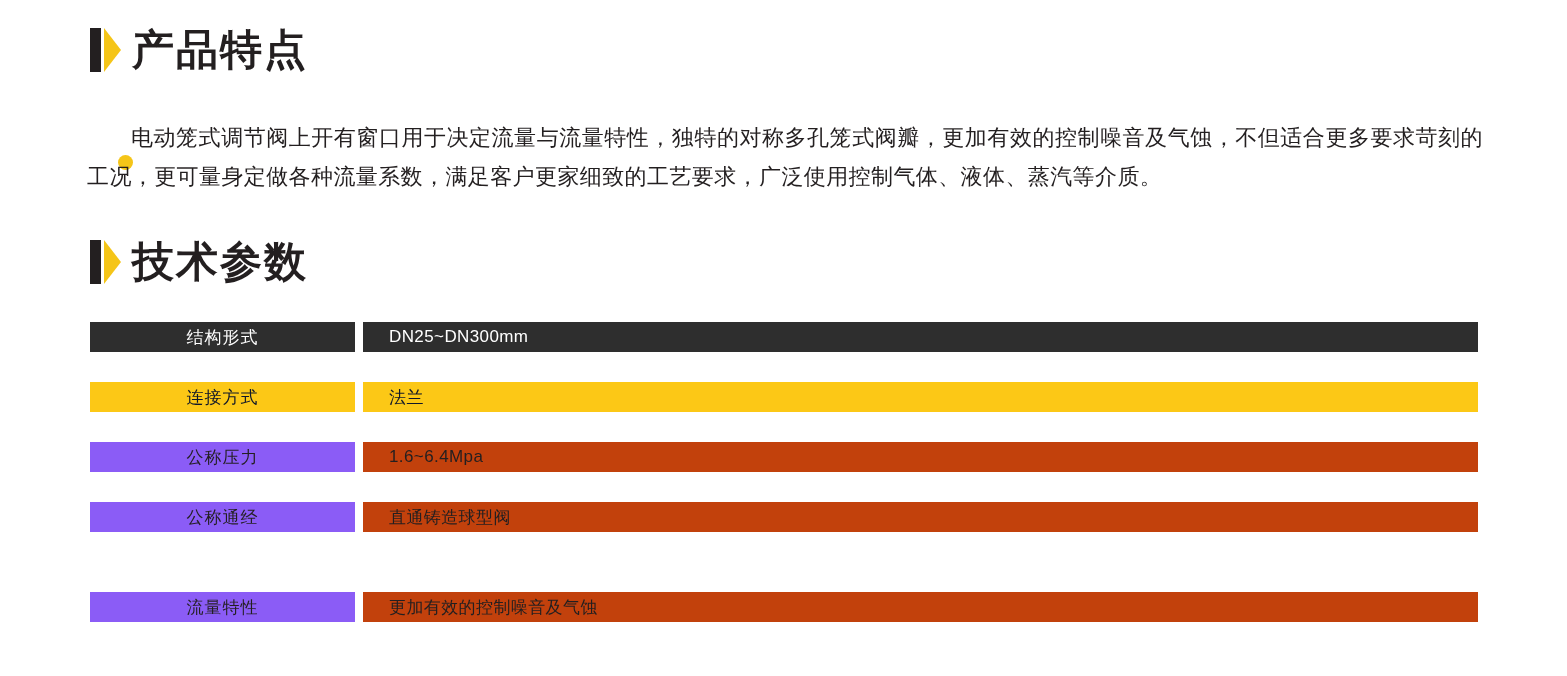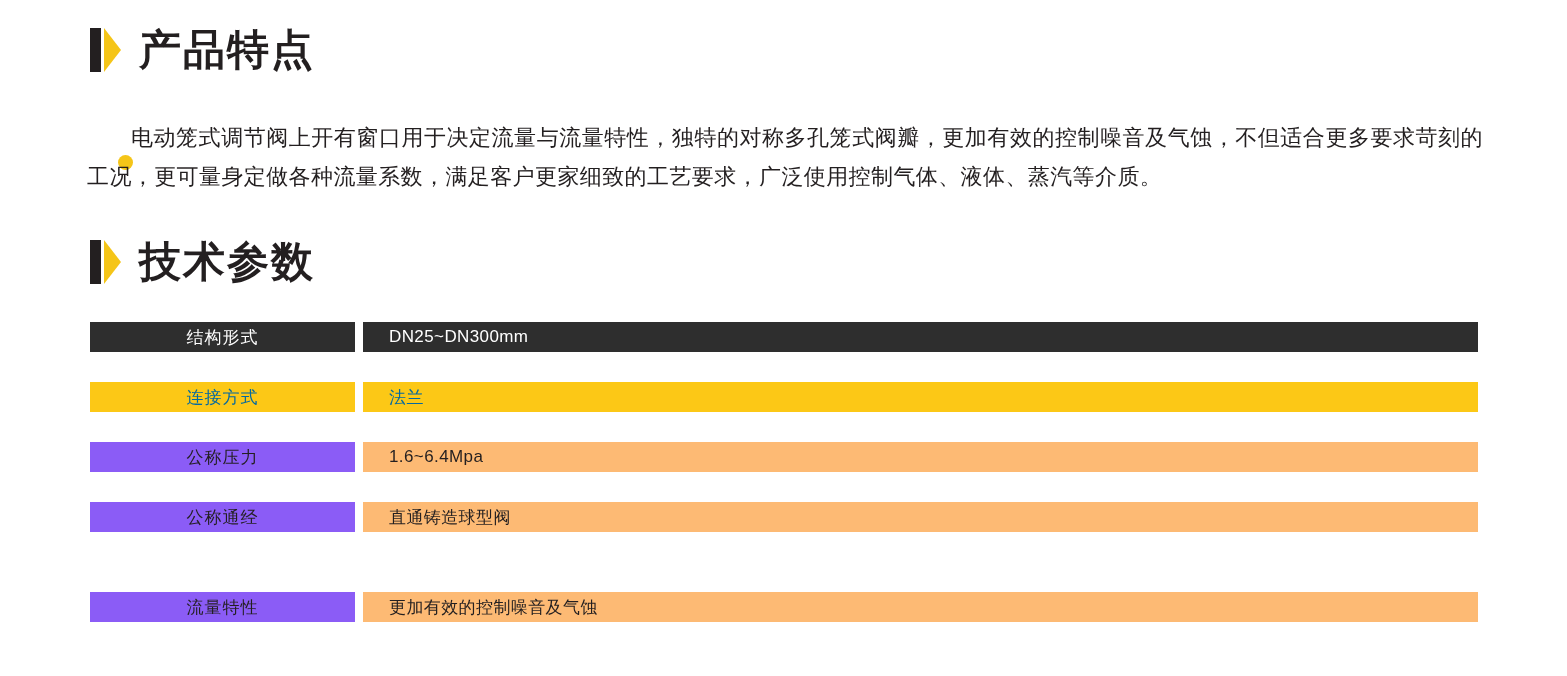--- a/index.html
+++ b/index.html
@@ -19,21 +19,21 @@
     width: 1567px;
     height: 676px;
     box-sizing: border-box;
     padding: 0 90px;
   }
 
   
   .section-head {
     display: flex;
     align-items: center;
-    gap: 18px;
+    gap: 11px;
   }
   .head-marks {
     display: flex;
     align-items: center;
     height: 44px;
   }
   .mark-bar {
     width: 11px;
     height: 44px;
     background: #231f20;
@@ -119,36 +119,36 @@
     width: 265px;
     background: #8b5cf6;
     text-align: center;
     letter-spacing: 1px;
   }
   td.spec-gap {
     width: 8px;
     background: #ffffff;
   }
   td.spec-value {
-    background: #fdba74;
+    background: #c2410c;
     padding-left: 26px;
     letter-spacing: 0.4px;
   }
   tr.row-dark td.spec-label,
   tr.row-dark td.spec-value {
     background: #2e2e2e;
     color: #ffffff;
   }
   tr.row-dark td.spec-gap {
     background: #ffffff;
   }
   tr.row-accent td.spec-label,
   tr.row-accent td.spec-value {
     background: #fcc816;
-    color: #0369a1;
+    color: #0f172a;
   }
   tr.row-accent td.spec-gap {
     background: #ffffff;
   }
   tr.spacer td {
     height: 1px;
     background: #ffffff;
   }
 </style>
 </head>

